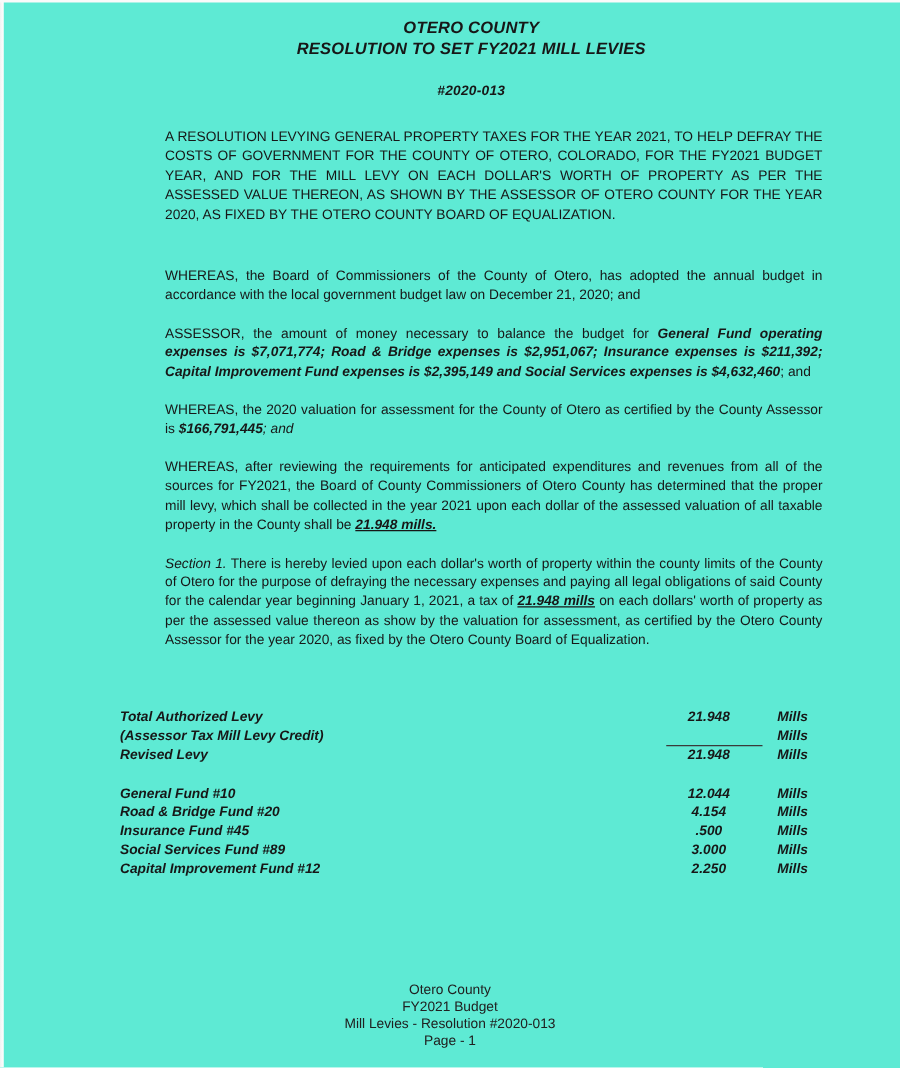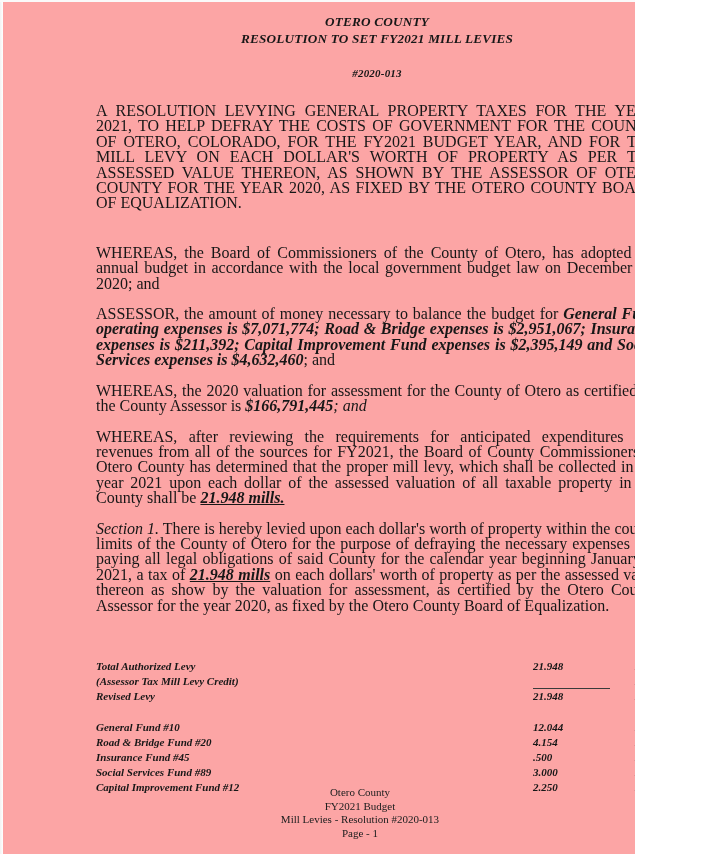--- a/index.html
+++ b/index.html
@@ -2,25 +2,25 @@
 <html><head>
 <meta charset="utf-8">
 <style>
   html, body {
     margin: 0;
     padding: 0;
     background: #ffffff;
   }
   .page {
     position: relative;
-    width: 635px;
+    width: 720px;
     height: 854px;
-    background: #fca5a5;
+    background: #5eead4;
     overflow: hidden;
-    font-family: Liberation Serif, serif;
+    font-family: Liberation Sans, sans-serif;
     color: #171717;
     box-sizing: border-box;
   }
   
   .scan-edge-left {
     position: absolute;
     left: 0; top: 0;
     width: 3px; height: 854px;
     background: linear-gradient(to right, #f2f2f2, #ffffff);
   }
@@ -54,24 +54,25 @@
     text-align: center;
     font-weight: bold;
     font-style: italic;
     font-size: 11px;
     margin-top: 20px;
     letter-spacing: 0.2px;
   }
 
   
   .para {
-    font-size: 16px;
+    font-size: 11px;
     line-height: 15.4px;
     text-align: justify;
     margin-top: 15px;
+    margin-left: 36px;
   }
   .para.caps {
     margin-top: 24px;
   }
   .bi {
     font-weight: bold;
     font-style: italic;
   }
   .bi-u {
     font-weight: bold;
@@ -94,27 +95,27 @@
     font-size: 11px;
   }
   .levy-table td {
     padding: 0;
     line-height: 15px;
     vertical-align: bottom;
   }
   .levy-label { width: 402px; }
   .levy-value {
     width: 62px;
-    text-align: left;
+    text-align: center;
     padding-right: 9px !important;
     white-space: nowrap;
   }
   .levy-unit {
     width: 44px;
-    text-align: right;
+    text-align: center;
     white-space: nowrap;
   }
   .rule-row .levy-value {
     border-bottom: 1.2px solid #3a3a3a;
   }
 
   .funds-table {
     margin-top: 16px;
   }
 

